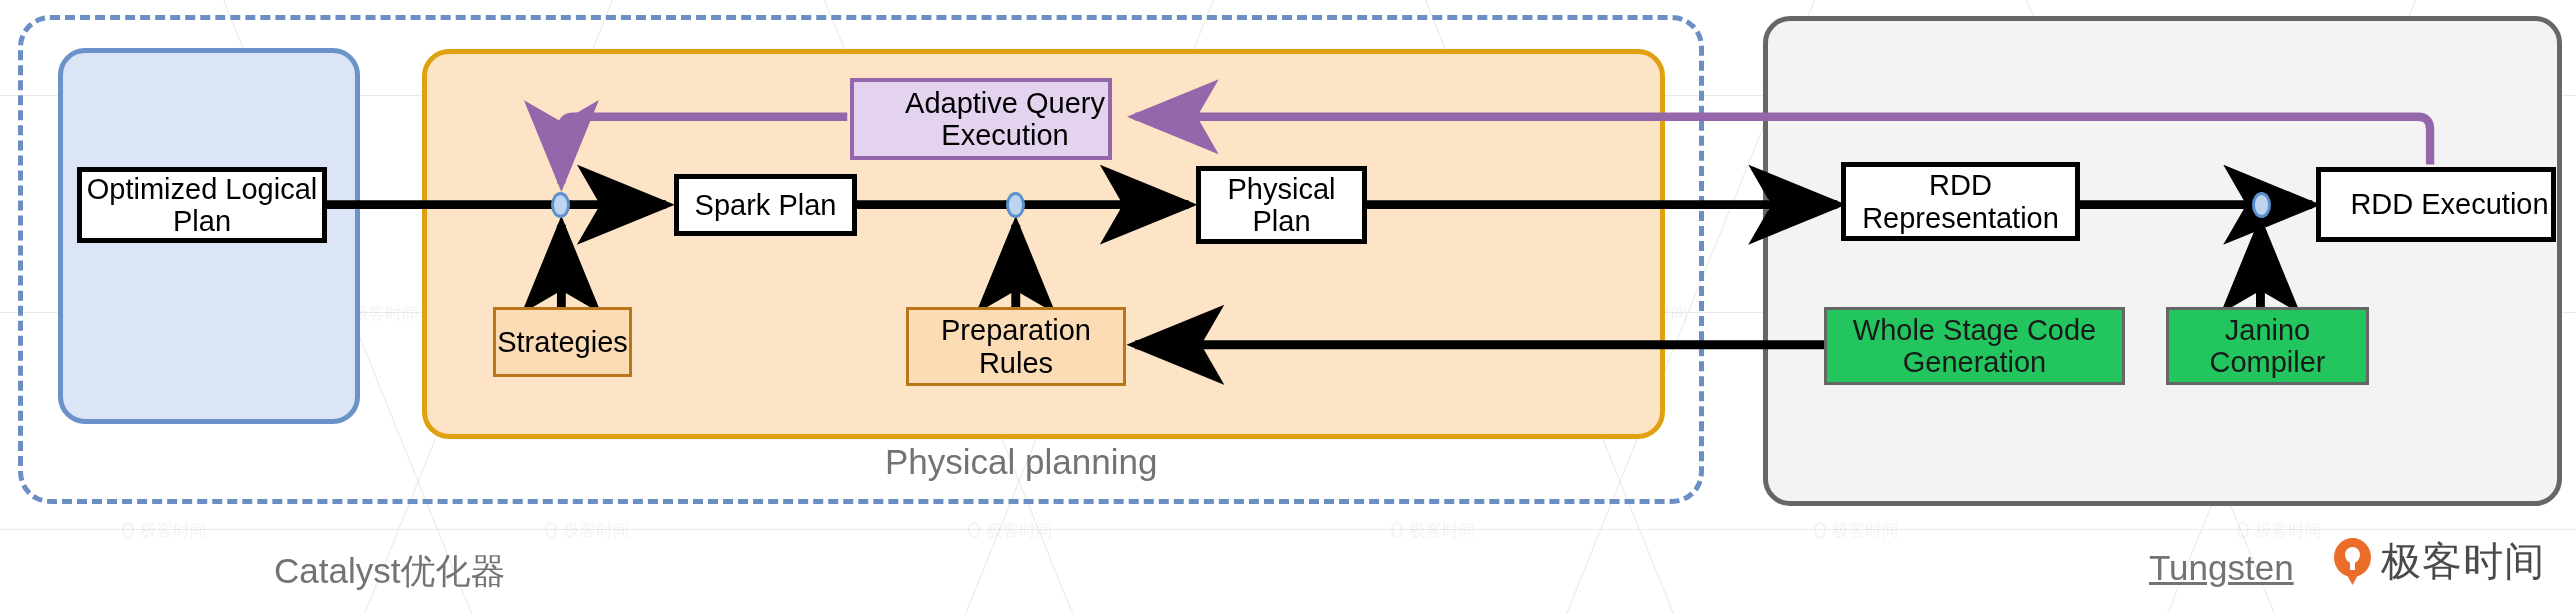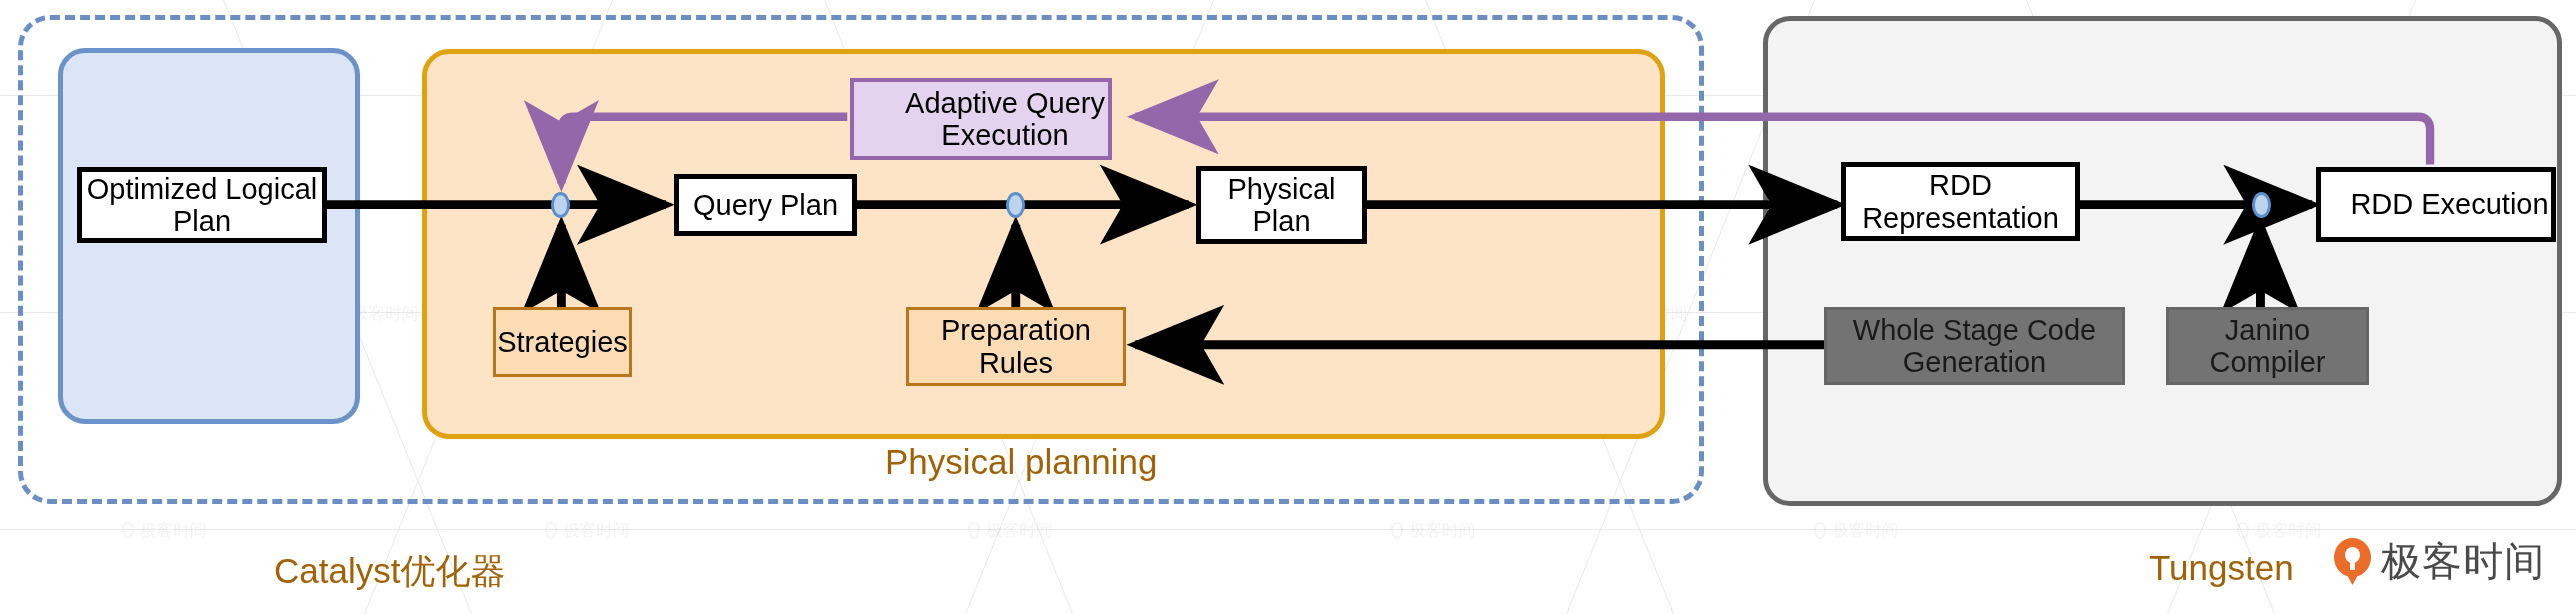--- a/index.html
+++ b/index.html
@@ -90,21 +90,21 @@
     color:#000000;
     font-size:29px;
   }
   .node-purple {
     background:#e3d3ef;
     border:4.5px solid #9467aa;
     color:#000000;
     font-size:29px;
   }
   .node-gray {
-    background:#737373;
+    background:#22c55e;
     border:3.9px solid #666666;
     color:#1a1a1a;
     font-size:29px;
   }
 
   
   .edge-svg { position:absolute; inset:0; z-index:5; overflow:visible; }
   .edge-svg-top { position:absolute; inset:0; z-index:7; overflow:visible; }
 
   
@@ -113,28 +113,28 @@
     width:19px; height:25.6px;
     border-radius:50%;
     background:#bcd4ee;
     border:3.9px solid #5b8fce;
     z-index:8;
   }
 
   
   .label {
     position:absolute;
-    color:#a16207;
+    color:#737373;
     z-index: 9;
     white-space:nowrap;
     text-align:center;
   }
   #label-physical-planning { font-size:35px; }
   #label-catalyst { font-size:35px; }
-  #label-tungsten { font-size:35px; }
+  #label-tungsten { font-size:35px;text-decoration:underline; }
 
   
   .logo {
     position:absolute;
     display:flex; align-items:center; gap:10px;
     z-index:10;
   }
   .logo-mark {
     position:relative;
     width:37px; height:48px;
@@ -290,21 +290,21 @@
     <span>Optimized Logical
 Plan</span>
   </div>
 
   <div class="node node-purple" style="left:850px; top:78px; width:262px; height:82px;padding-left:48px;">
     <span>Adaptive Query
 Execution</span>
   </div>
 
   <div class="node node-white" style="left:674px; top:174px; width:183px; height:62px;">
-    <span>Query Plan</span>
+    <span>Spark Plan</span>
   </div>
 
   <div class="node node-white" style="left:1196px; top:166px; width:171px; height:78px;">
     <span>Physical
 Plan</span>
   </div>
 
   <div class="node node-orange" style="left:906px; top:307px; width:220px; height:79px;">
     <span>Preparation
 Rules</span>

